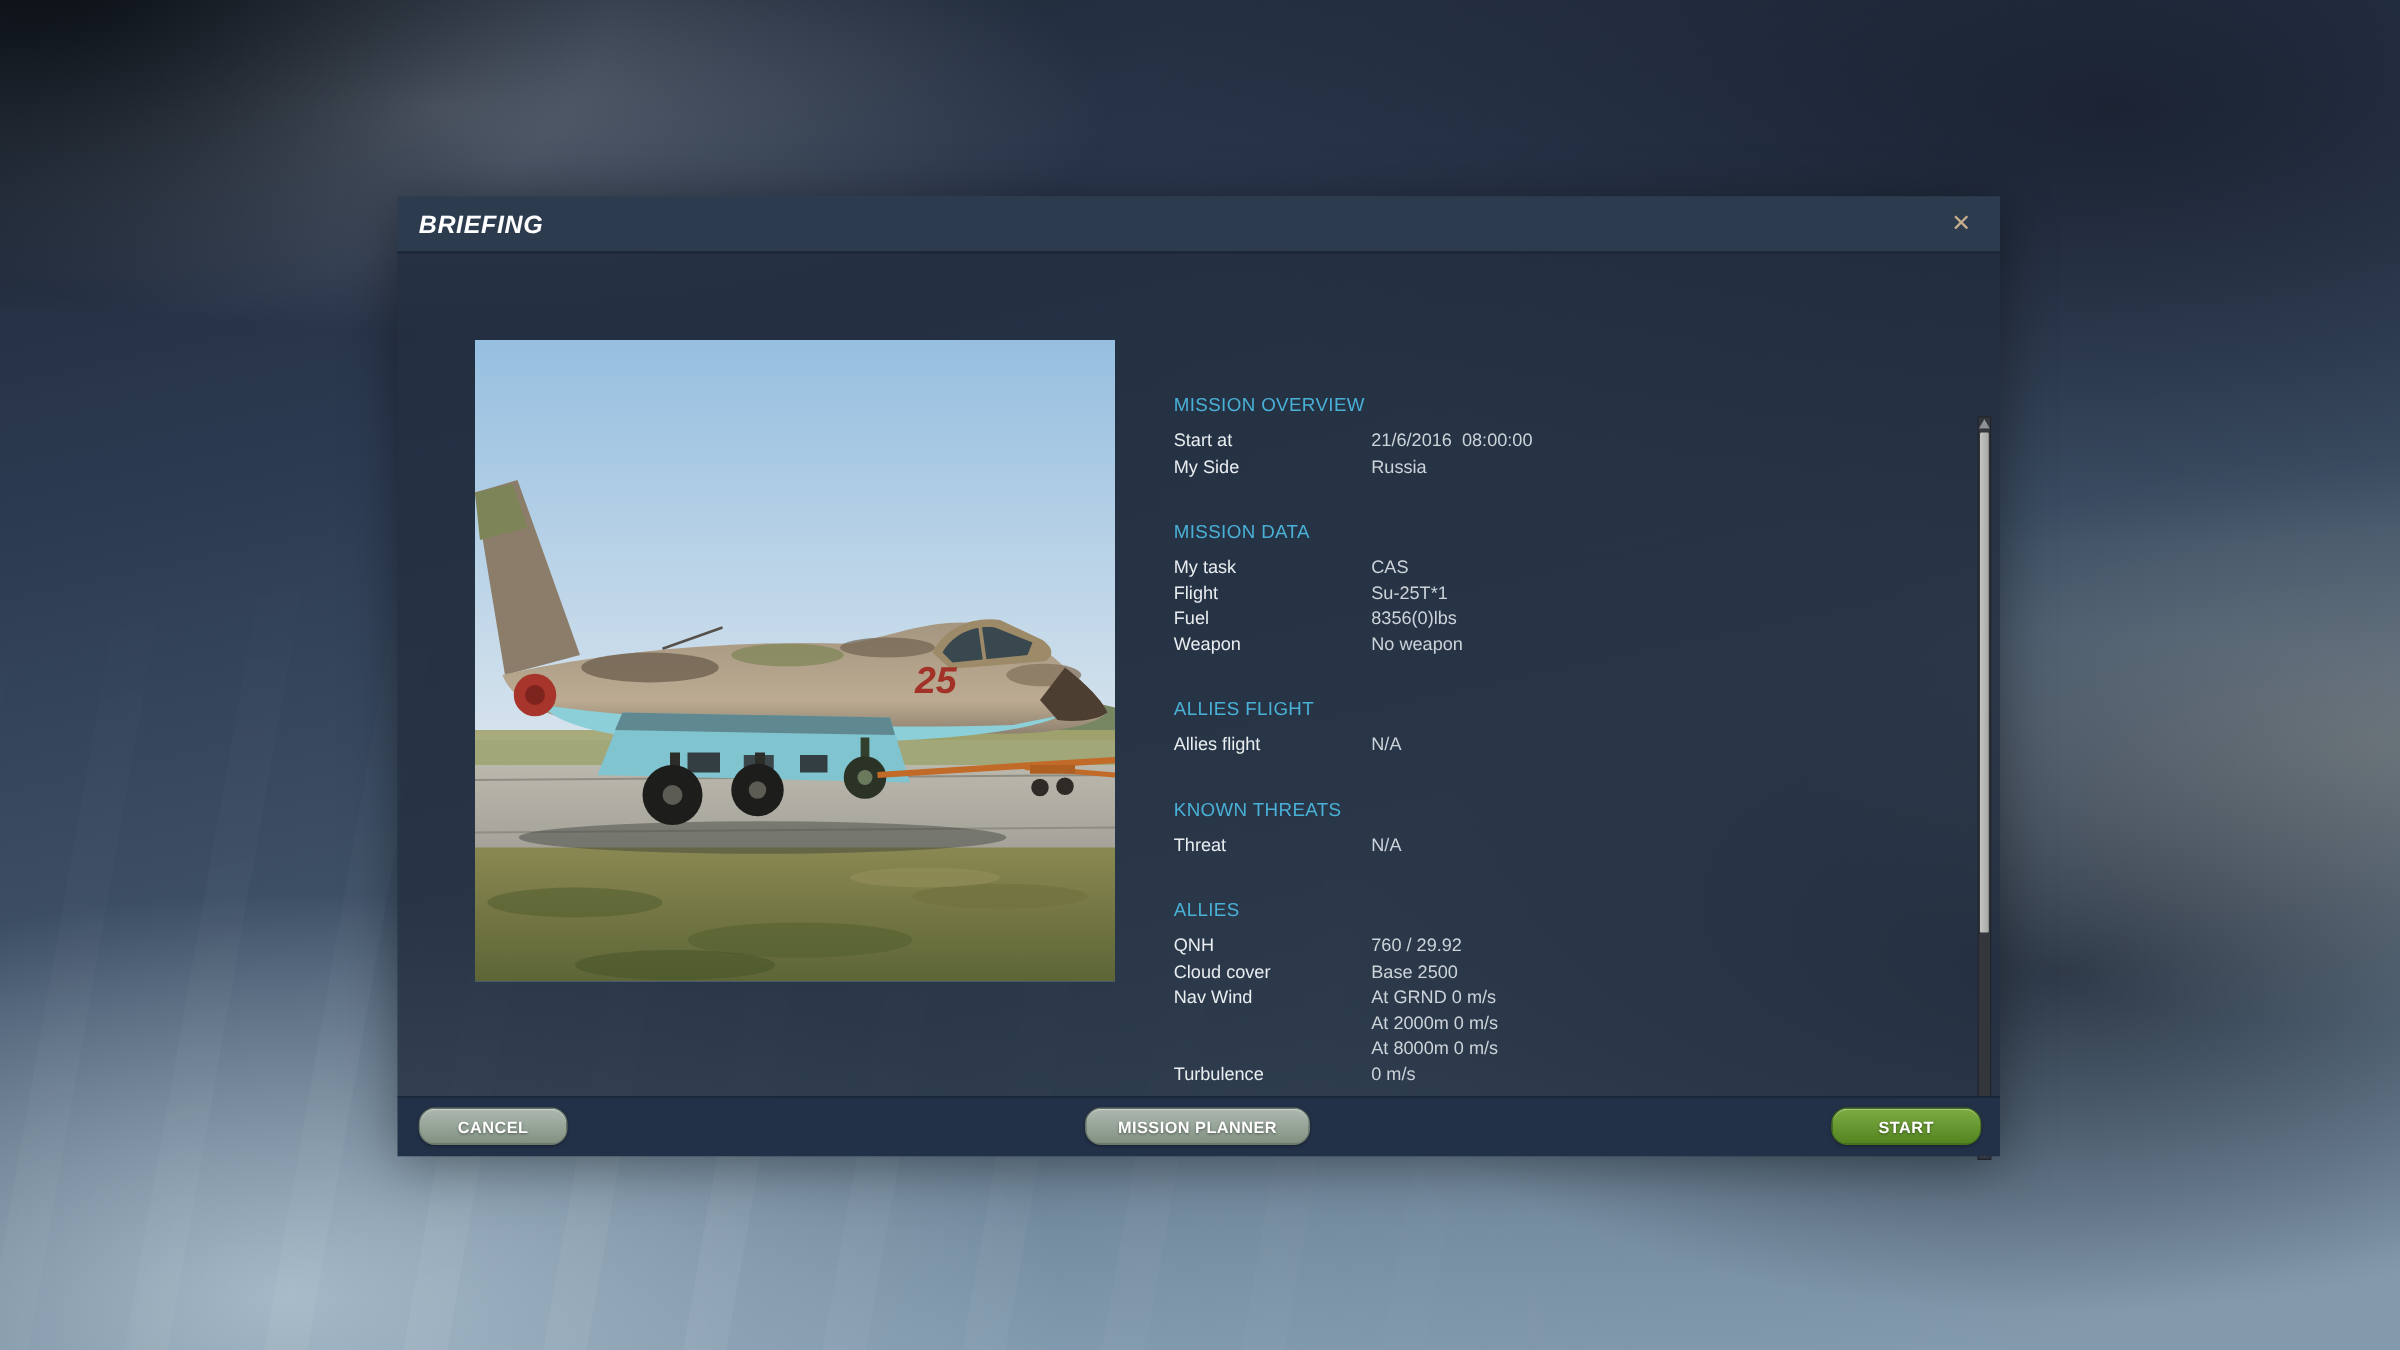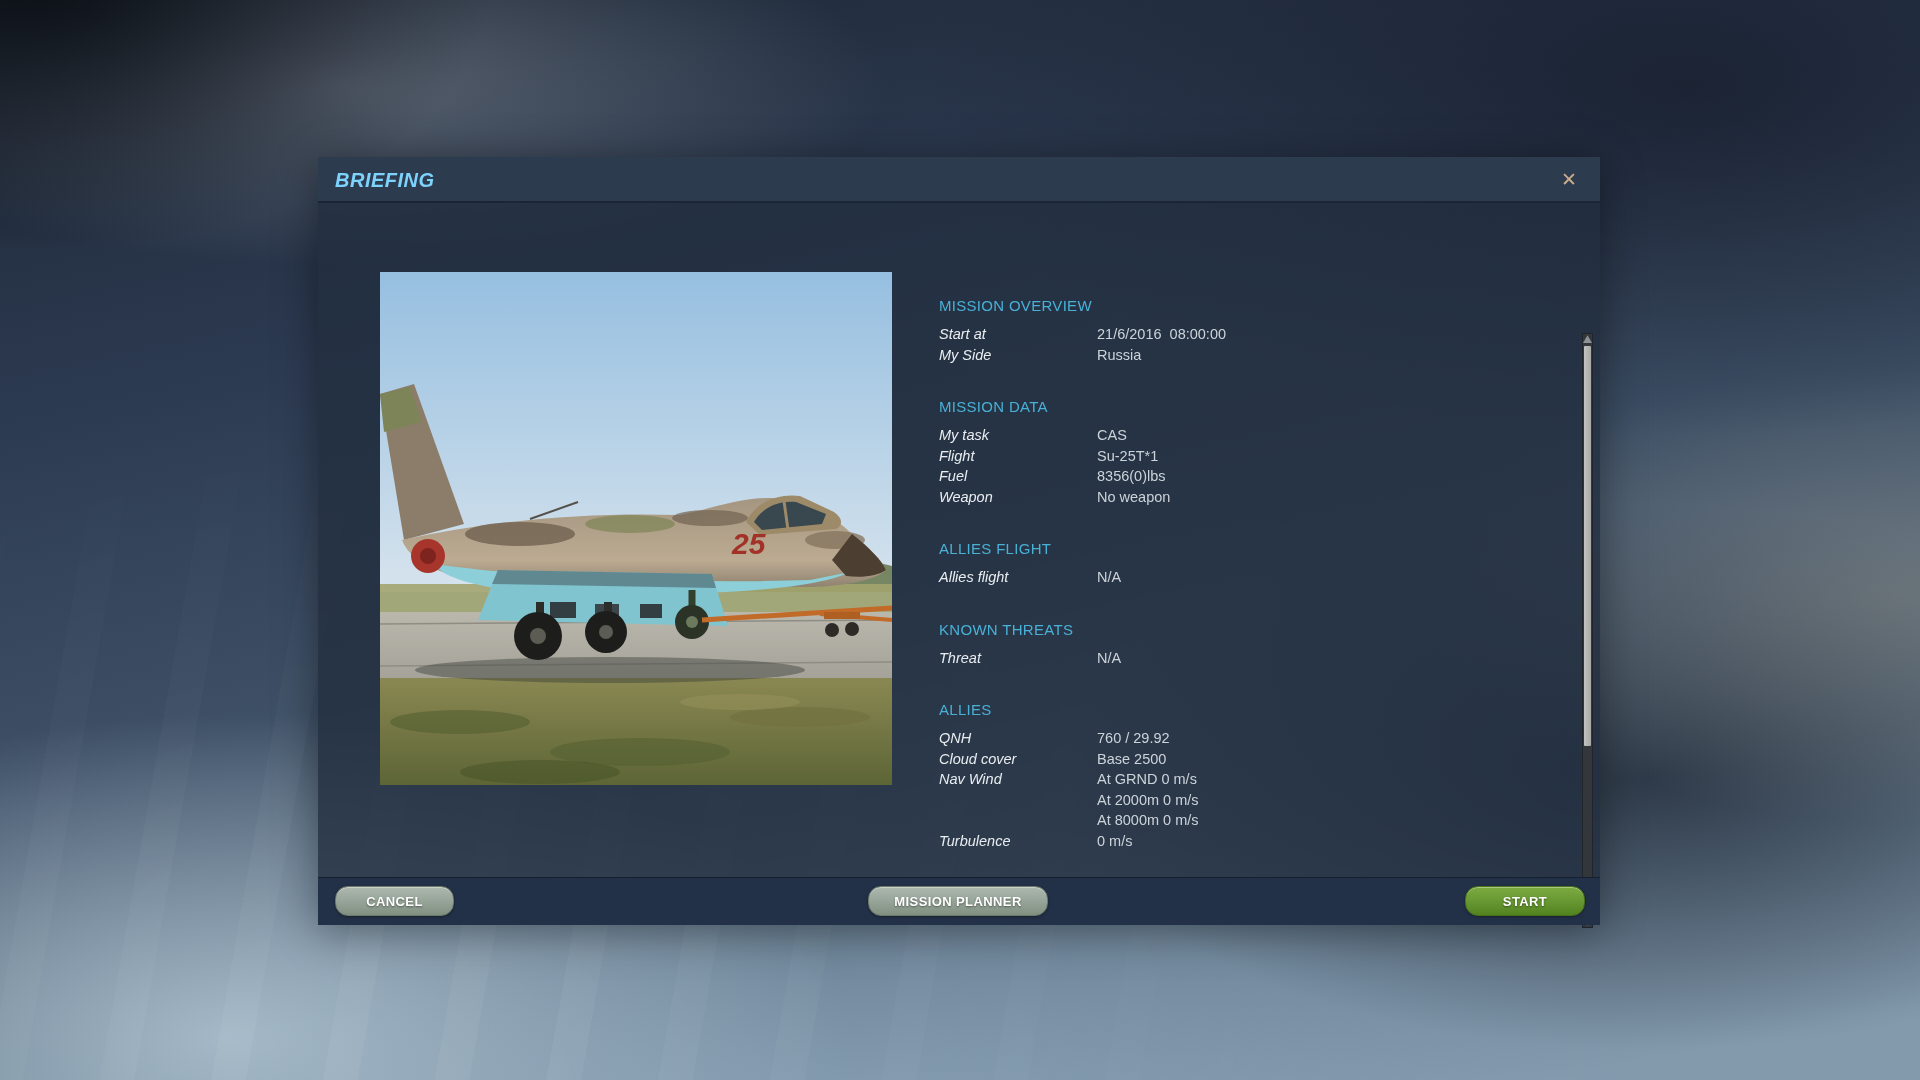--- a/index.html
+++ b/index.html
@@ -33,21 +33,21 @@
     position:absolute;left:318px;top:157px;width:1282px;height:768px;
     box-shadow:0 6px 40px rgba(0,0,0,.4);
   }
   .dlg-header{
     position:absolute;left:0;top:0;width:100%;height:46px;
     background:#2d3b4f;border-bottom:2px solid #1b2634;box-sizing:border-box;
   }
   .dlg-title{
     position:absolute;left:17px;top:12px;
     font-size:20px;font-weight:bold;font-style:italic;letter-spacing:.5px;
-    color:#7dd3fc;
+    color:#ffffff;
   }
   .dlg-close{
     position:absolute;right:18px;top:10px;width:26px;height:26px;
     color:#c8ad8d;font-size:19px;line-height:26px;text-align:center;cursor:pointer;
   }
   .dlg-body{
     position:absolute;left:0;top:46px;width:100%;height:674px;
     background:rgba(34,46,63,.82);
   }
   .dlg-footer{
@@ -55,28 +55,28 @@
     background:#233148;border-top:1px solid #15202e;box-sizing:border-box;
   }
   
   .photo{
     position:absolute;left:62px;top:69px;width:512px;height:513px;
     overflow:hidden;background:#9dc3e0;
   }
   .photo svg{display:block;width:512px;height:513px;}
   
   .content{
-    position:absolute;left:621px;top:93px;width:560px;color:#e8ecef;
+    position:absolute;left:621px;top:112px;width:560px;color:#e8ecef;
   }
   .section{margin-bottom:32px;}
   .section-title{
     color:#49b0d6;font-size:15px;line-height:20px;margin-bottom:8px;letter-spacing:.3px;
   }
   .row{display:flex;font-size:14.5px;line-height:20.5px;}
-  .row .lbl{width:158px;flex:none;color:#e9edf0;font-style:italic;}
+  .row .lbl{width:158px;flex:none;color:#e9edf0;}
   .row .val{color:#ccd3d9;white-space:pre;}
   
   .scrollbar{
     position:absolute;left:1264px;top:130px;width:11px;height:595px;
     background:#33373c;border:1px solid #20252c;box-sizing:border-box;
   }
   .scroll-up,.scroll-down{
     position:absolute;left:0;width:9px;height:9px;background:#8f9294;
   }
   .scroll-up{top:0;clip-path:polygon(50% 15%,100% 100%,0 100%);}

